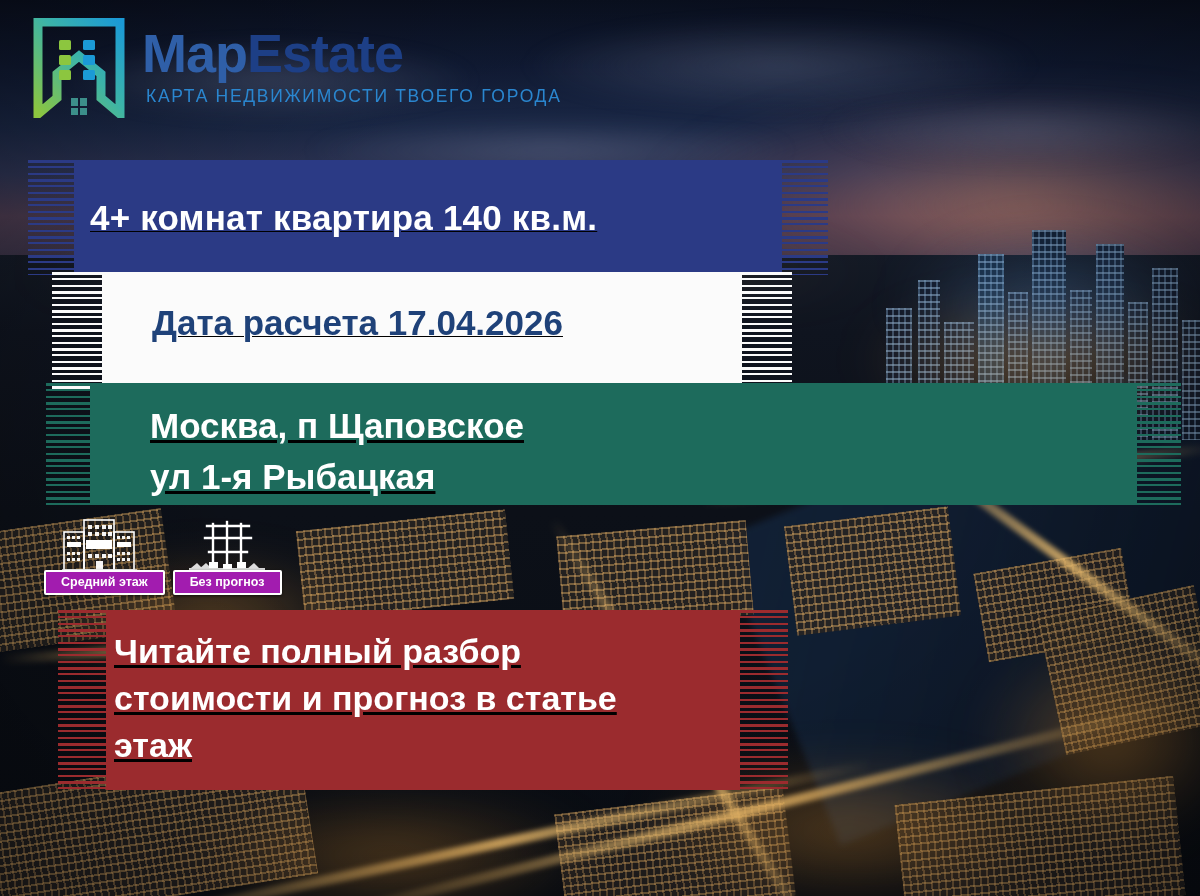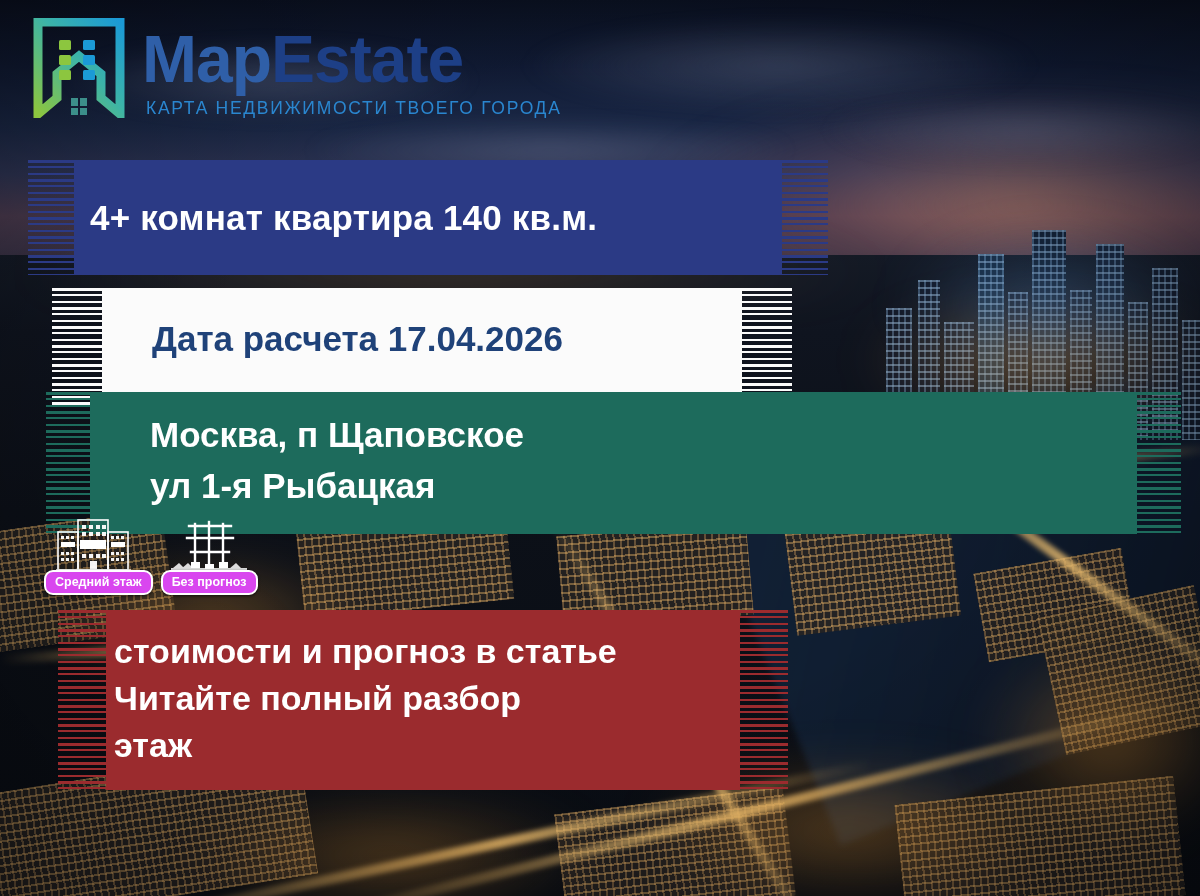--- a/index.html
+++ b/index.html
@@ -93,58 +93,58 @@
     background:radial-gradient(ellipse at 50% 45%, rgba(0,0,0,0) 45%, rgba(0,0,0,.38) 100%);
   }
 
   
   .logo-wrap {
     position:absolute; left:32px; top:18px; display:flex; align-items:flex-start; gap:16px; z-index:40;
   }
   .logo-mark { width:94px; height:100px; flex:none; }
   .logo-text { padding-top:8px; }
   .logo-word {
-    font-size:66px; font-weight:bold; letter-spacing:-1px; line-height:1;
+    font-size:54px; font-weight:bold; letter-spacing:-1px; line-height:1;
     color:#2f5fa8; white-space:nowrap;
   }
   .logo-word .b { color:#1d3f86; }
   .logo-tag {
     margin-top:6px; margin-left:4px;
     font-size:17.5px; letter-spacing:1.7px; color:#2a86cf; white-space:nowrap;
   }
 
   
   .banner { position:absolute; z-index:30; }
   .banner .paint {
     position:absolute; inset:0;
     -webkit-mask-image:var(--m); mask-image:var(--m);
     -webkit-mask-size:100% 100%; mask-size:100% 100%;
     -webkit-mask-repeat:no-repeat; mask-repeat:no-repeat;
   }
-  .banner .label { position:relative; z-index:2; }
+  .banner .label { position:relative; z-index:2;text-decoration:underline; }
 
   
   .fray {
     position:absolute; top:0; bottom:0; width:64px;
     background-image:repeating-linear-gradient(180deg,
         currentColor 0 3px, rgba(0,0,0,0) 3px 6px,
         currentColor 6px 8px, rgba(0,0,0,0) 8px 13px,
         currentColor 13px 15px, rgba(0,0,0,0) 15px 19px);
   }
 
   
   #b1 { left:28px; top:160px; width:800px; height:115px; }
   #b1 .paint { background:#2b3a85; }
 
   
-  #b2 { left:52px; top:288px; width:740px; height:118px; }
+  #b2 { left:52px; top:272px; width:740px; height:118px; }
   #b2 .paint { background:#fbfbfb; }
 
   
-  #b3 { left:46px; top:383px; width:1135px; height:142px;margin-top:9px; }
+  #b3 { left:46px; top:383px; width:1135px; height:122px; }
   #b3 .paint { background:#1d6b5c; }
 
   
   #b4 { left:58px; top:610px; width:730px; height:180px; }
   #b4 .paint { background:#9b2b2e; }
 
   .txt-head {
     color:#ffffff; font-weight:bold; font-size:35px; letter-spacing:.2px;
   }
   .txt-date {
@@ -159,22 +159,22 @@
 
   
   .features {
     position:absolute; left:44px; top:512px; z-index:35;
     display:flex; align-items:flex-end; gap:8px;
   }
   .feature { display:flex; flex-direction:column; align-items:center; }
   .feature .ico { height:62px; display:flex; align-items:flex-end; justify-content:center; }
   .badge {
     margin-top:-4px;
-    background:#d946ef; color:#fff; border:2px solid #ffffff; border-radius:9px;
-    font-size:12.5px; font-weight:bold; padding:3px 9px 4px; white-space:nowrap;
+    background:#a21caf; color:#fff; border:2px solid #ffffff; border-radius:2px;
+    font-size:12.5px; font-weight:bold; padding:3px 15px 4px; white-space:nowrap;
     box-shadow:0 1px 3px rgba(0,0,0,.65);
   }
 </style>
 </head>
 <body>
 
 <div class="bg">
   <div class="sky"></div>
   <div class="sky-glow"></div>
 
@@ -371,17 +371,17 @@
     <span class="badge">Без прогноз</span>
   </div>
 
 </div>
 
 <div class="banner" id="b4">
   <div class="paint" style="left:48px; right:48px;"></div>
   <div class="fray" style="left:0;  color:#9b2b2e;"></div>
   <div class="fray" style="right:0; color:#9b2b2e;"></div>
   <div class="label" style="padding:18px 0 0 56px;">
+    <div class="txt-cta">Читайте полный разбор</div>
     <div class="txt-cta">стоимости и прогноз в статье</div>
-    <div class="txt-cta">Читайте полный разбор</div>
     <div class="txt-cta">этаж</div>
   </div>
 </div>
 
 </body></html>

